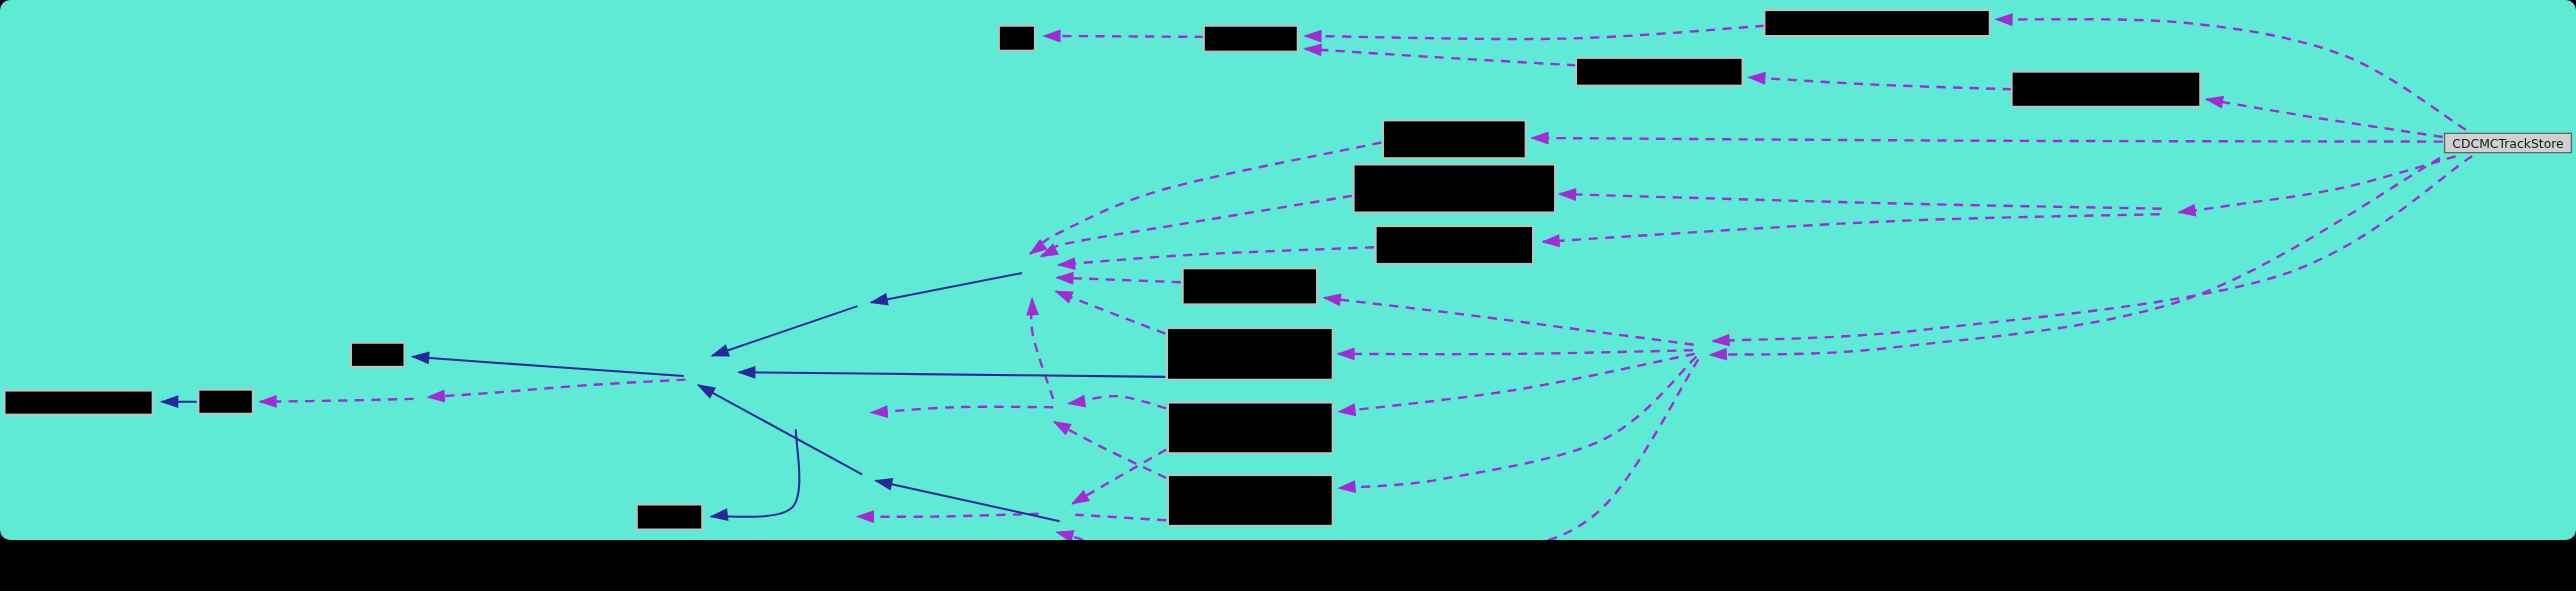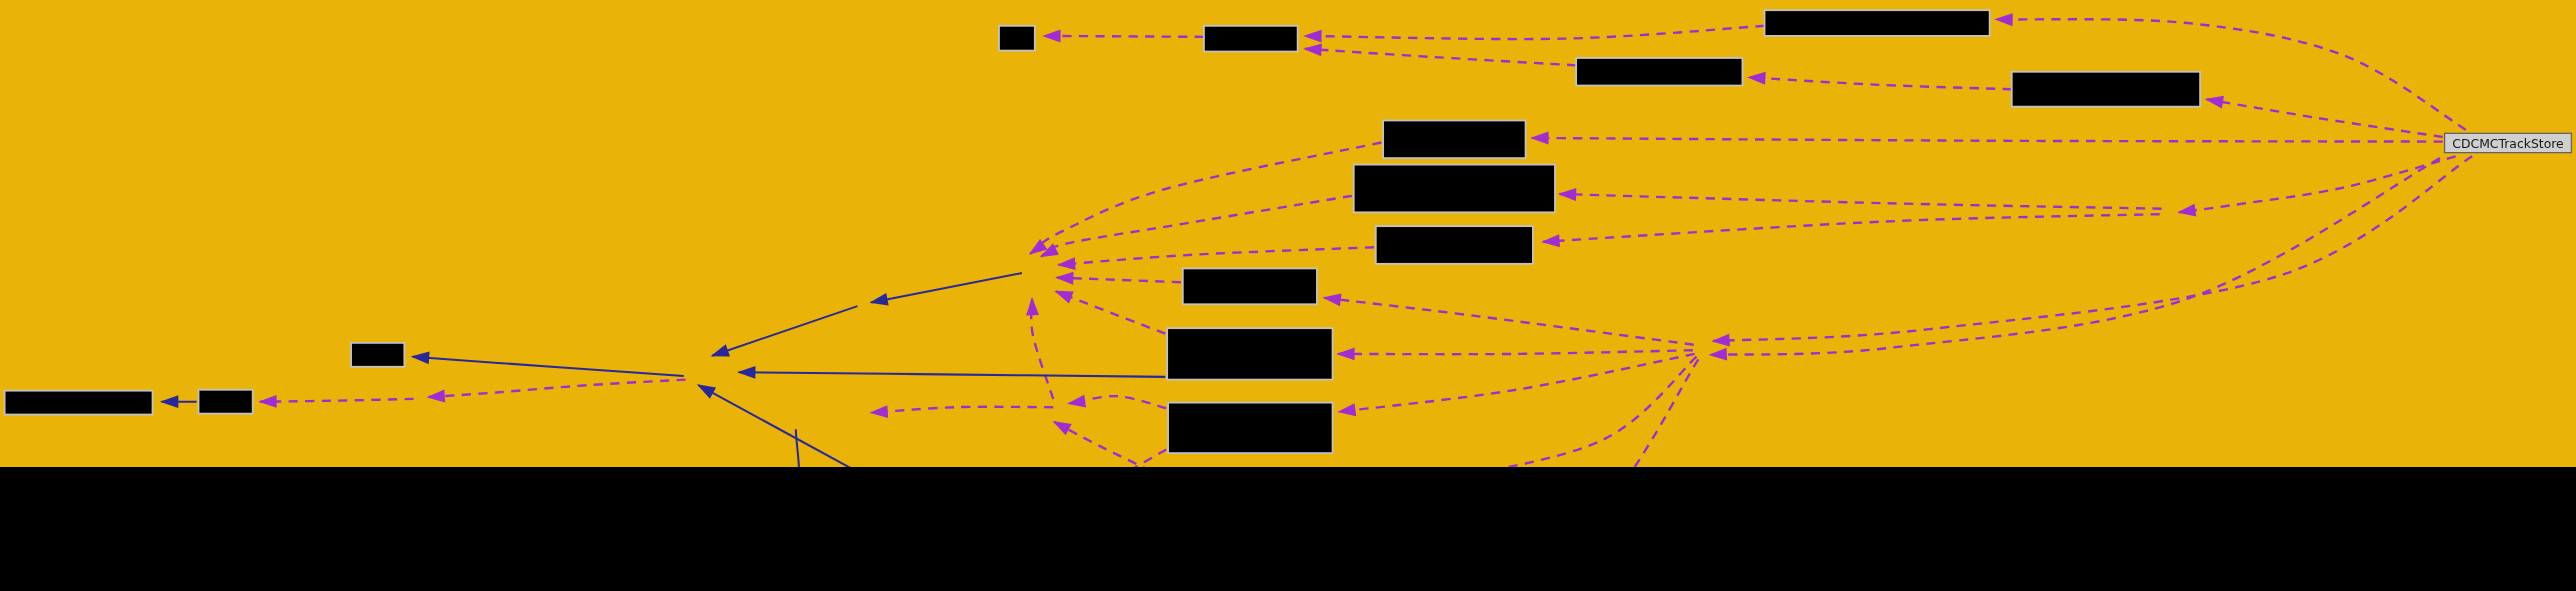--- a/index.html
+++ b/index.html
@@ -1,16 +1,16 @@
 <!DOCTYPE html>
 <html style="font-size:14.7px"><head>
 <meta charset="utf-8">
 <style>
   html,body{margin:0;padding:0;background:#000;}
-  #canvas{position:relative;width:2576px;height:467px;background:#eab308;overflow:hidden;}
+  #canvas{position:relative;width:2576px;height:540px;background:#5eead4;overflow:hidden;border-radius:10px;}
   svg{position:absolute;left:0;top:0;}
   text.nodelabel{font-family:"DejaVu Sans","Liberation Sans",sans-serif;}
 </style>
 </head>
 <body>
 
 <div id="canvas">
     <svg width="2576" height="592" viewBox="0 0 2803 644">
       <defs>
         <marker id="arr-dashed" markerUnits="userSpaceOnUse" markerWidth="22" markerHeight="16" refX="19" refY="8" orient="auto">

